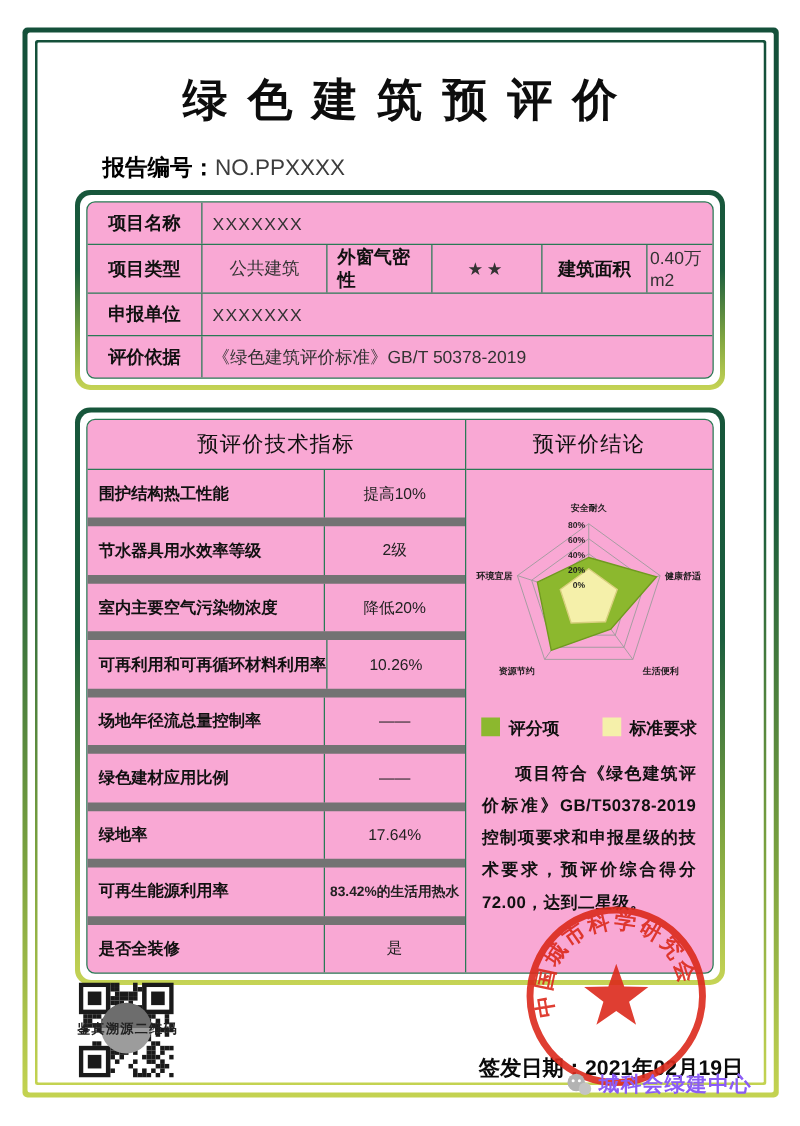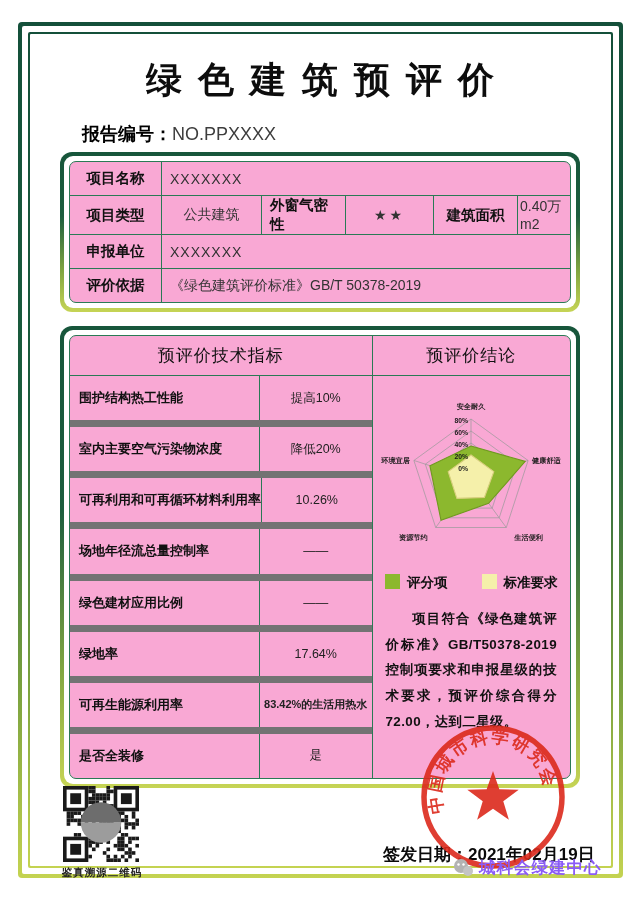--- a/index.html
+++ b/index.html
@@ -50,21 +50,21 @@
   .ind-value{flex:1;display:flex;align-items:center;justify-content:center;font-size:12.5px;color:#222;white-space:nowrap;}
   .ind-value.small{font-size:11px;font-weight:700;}
   .radar-wrap{flex:0 0 190px;display:flex;align-items:center;justify-content:center;padding-top:6px;}
   .legend{display:flex;justify-content:center;gap:34px;margin-top:2px;}
   .legend-item{display:flex;align-items:flex-start;gap:7px;font-size:13.5px;font-weight:700;}
   .swatch{width:15px;height:15px;display:inline-block;}
   .conc-text{padding:14px 13px 0 13px;font-size:13.4px;font-weight:600;line-height:1.92;
         text-align:justify;text-indent:2em;letter-spacing:0.4px;color:#111;}
   
   .qr{position:absolute;left:63px;top:786px;width:76px;height:76px;}
-  .qr-caption{position:absolute;left:56px;top:866px;width:92px;text-align:center;
+  .qr-caption{position:absolute;left:56px;top:816px;width:92px;text-align:center;
         font-size:10.5px;font-weight:700;letter-spacing:1px;color:#222;}
   .issue-date{position:absolute;left:383px;top:843px;font-size:17px;font-weight:700;color:#0a0a0a;}
   .seal{position:absolute;left:417px;top:721px;width:152px;height:152px;opacity:0.9;z-index:5;}
   .watermark{position:absolute;left:452px;top:857px;display:flex;align-items:center;gap:5px;
         color:#8b5cf6;font-size:16.5px;font-weight:700;z-index:6;letter-spacing:1px;}
 </style>
 </head>
 <body>
 
 <div class="page">
@@ -115,20 +115,24 @@
   <div class="gbox" style="top:326px;height:462px;">
     <div class="gbox-w">
         <div class="gbox-b">
       <div class="main-split">
         <div class="left-panel">
           <div class="panel-hd">预评价技术指标</div>
           <div class="ind-rows">
                 <div class="ind-row">
                   <div class="ind-label">围护结构热工性能</div>
                   <div class="ind-value">提高10%</div>
+                </div>
+                <div class="ind-row">
+                  <div class="ind-label">节水器具用水效率等级</div>
+                  <div class="ind-value">2级</div>
                 </div>
                 <div class="ind-row">
                   <div class="ind-label">室内主要空气污染物浓度</div>
                   <div class="ind-value">降低20%</div>
                 </div>
                 <div class="ind-row">
                   <div class="ind-label">可再利用和可再循环材料利用率</div>
                   <div class="ind-value">10.26%</div>
                 </div>
                 <div class="ind-row">

